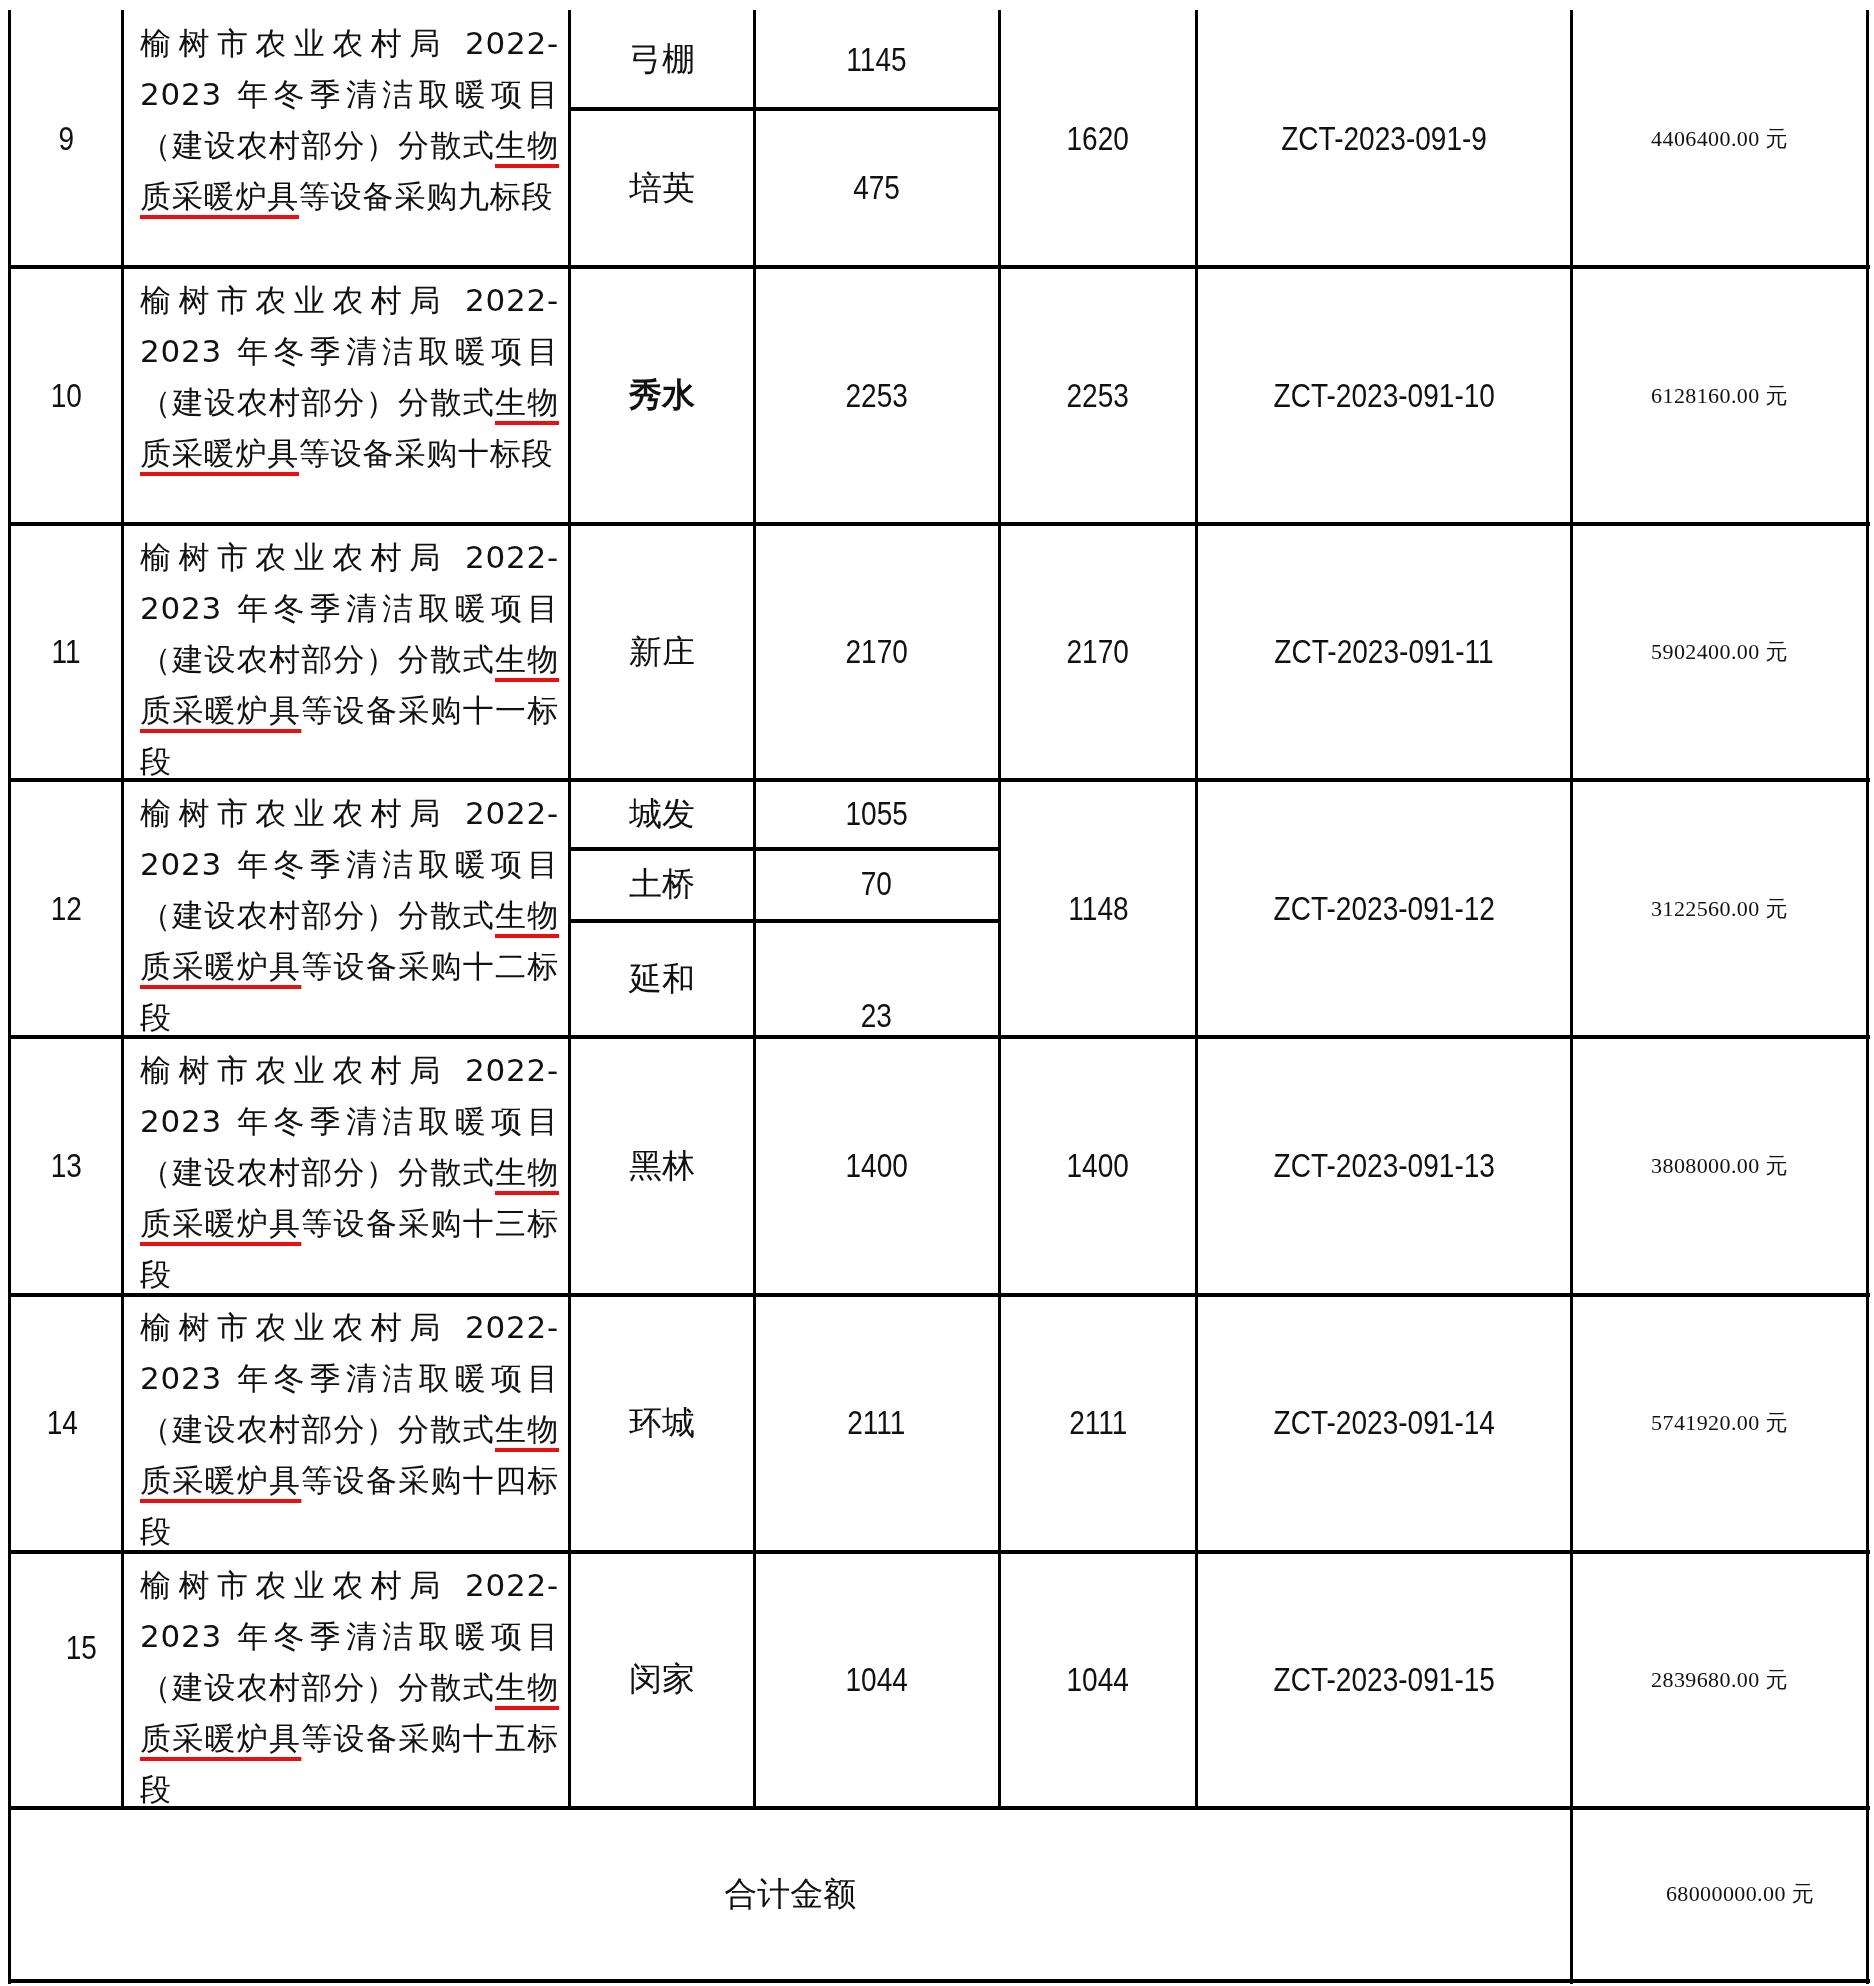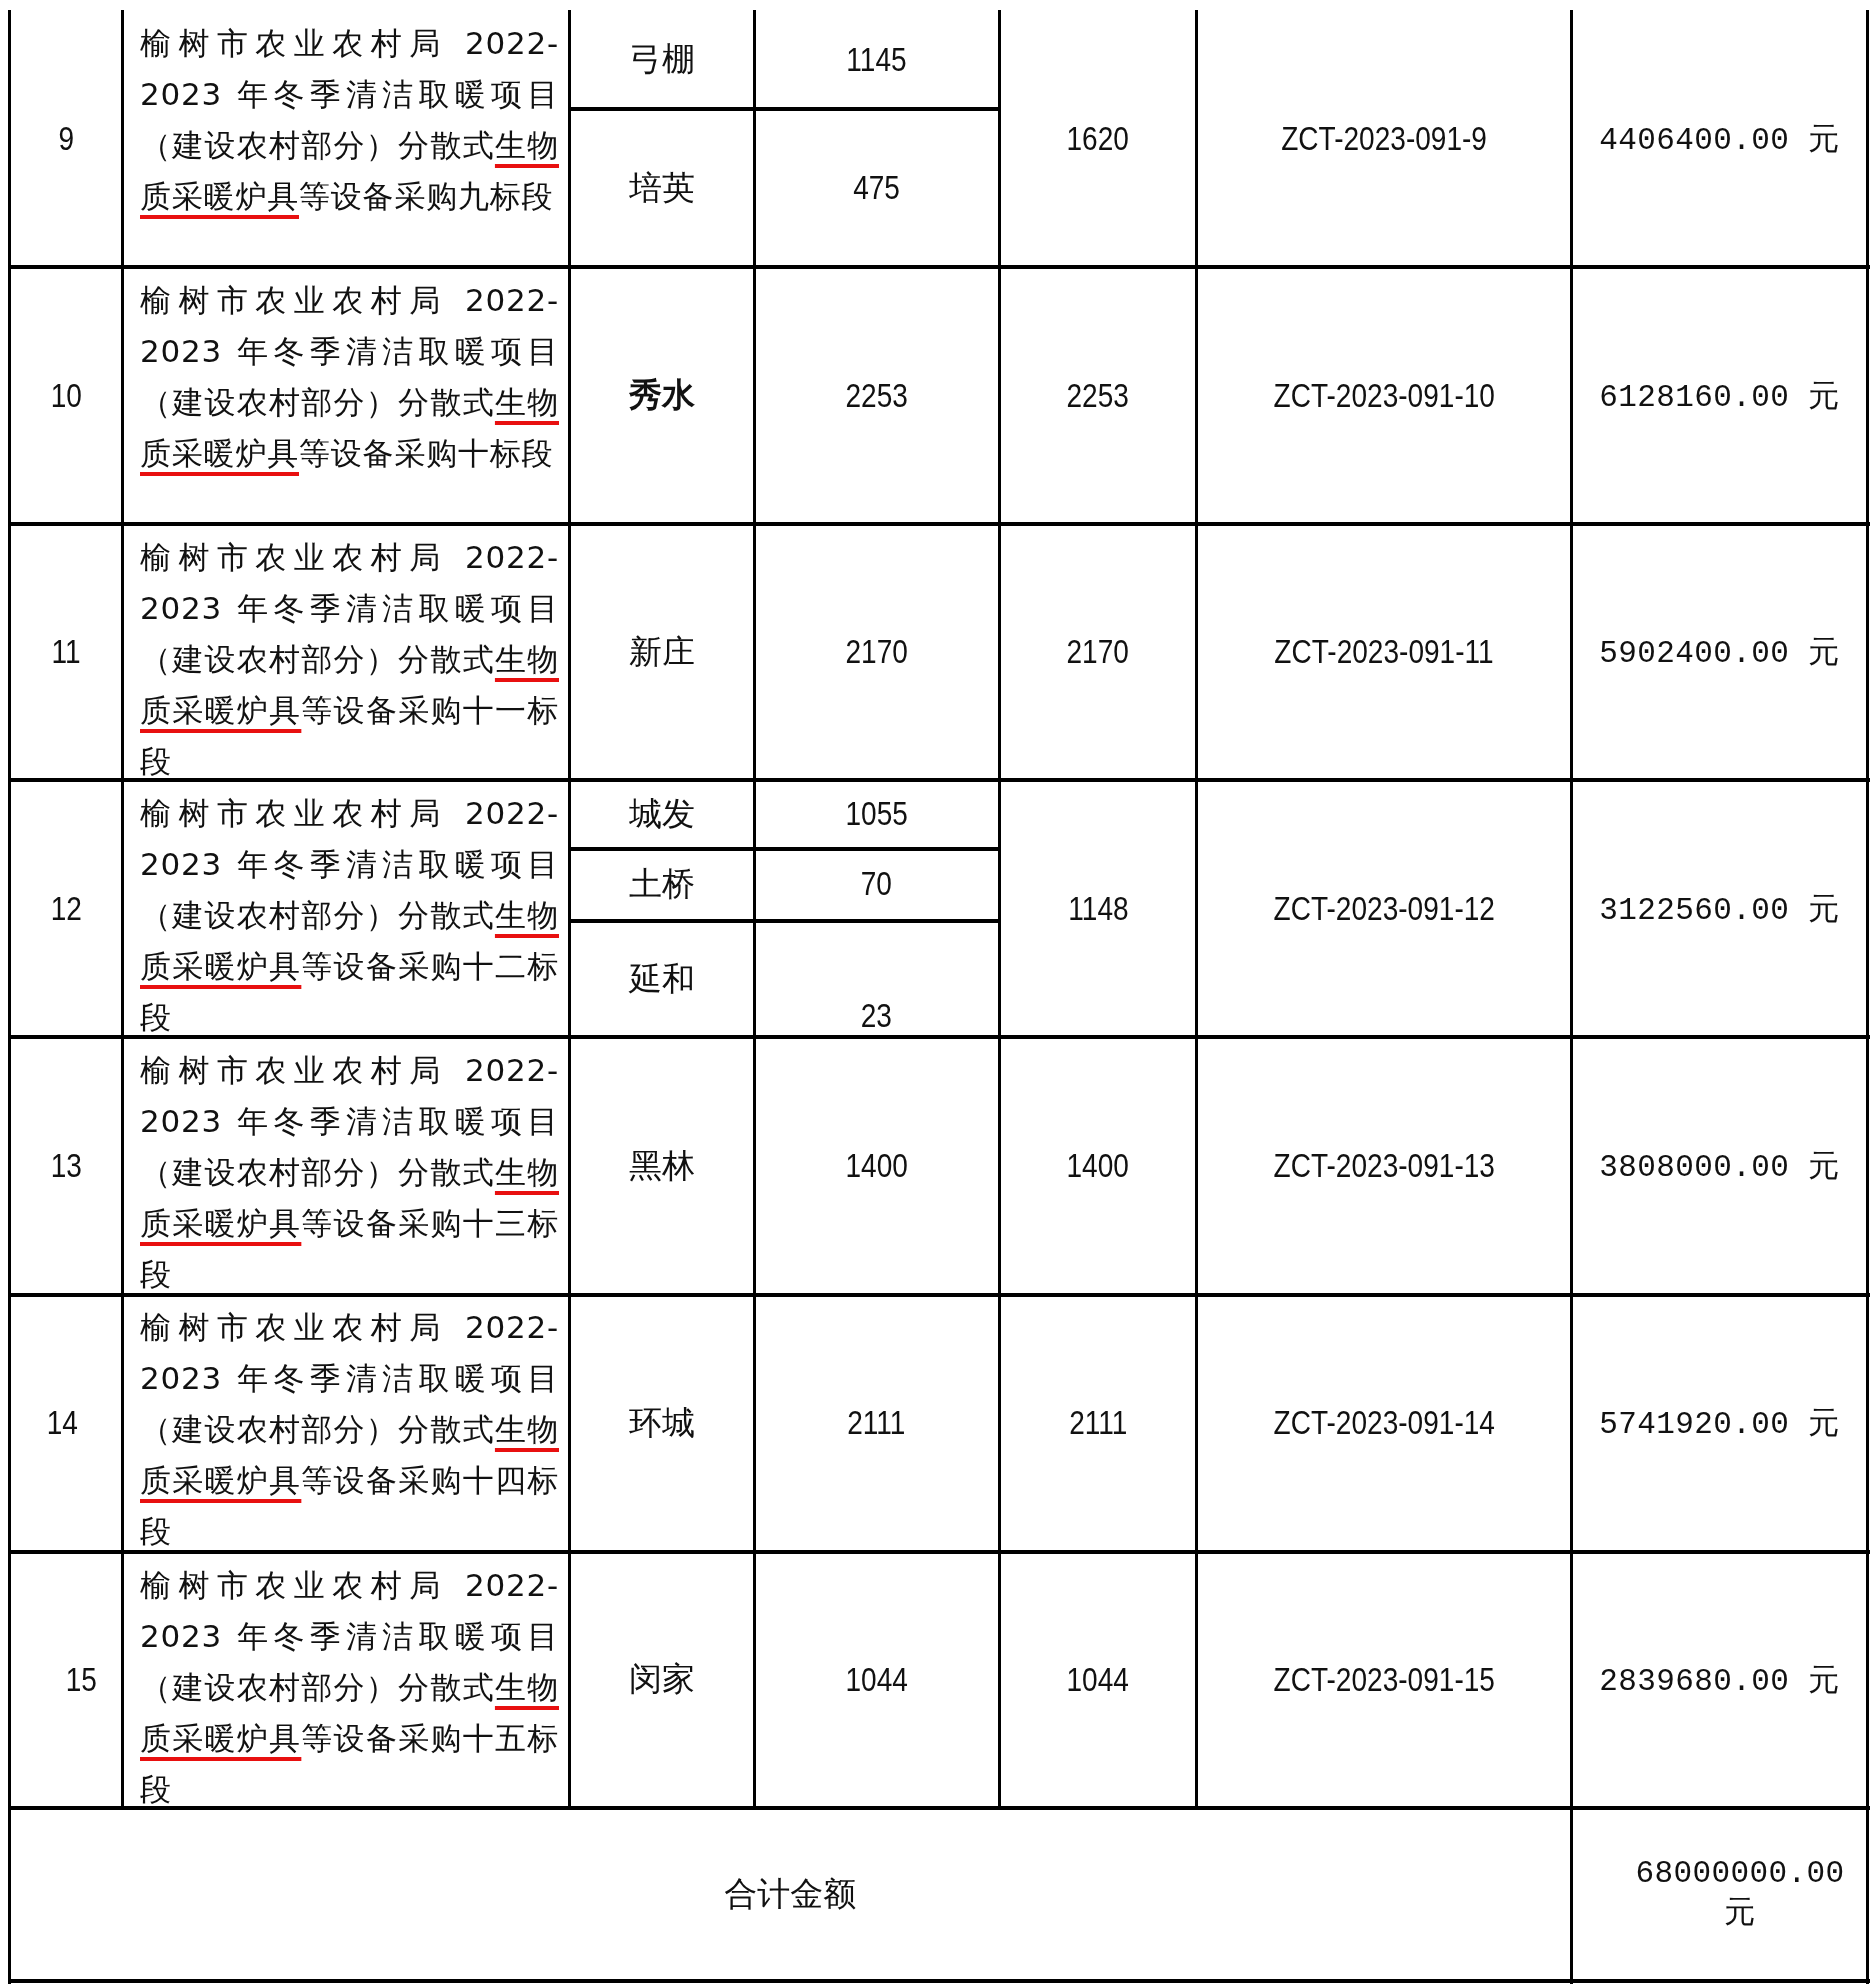--- a/index.html
+++ b/index.html
@@ -9,21 +9,21 @@
   .hline, .vline { position: absolute; background: #000; }
   .hline { height: 3.9px; }
   .vline { width: 3.1px; }
   .cell { position: absolute; display: flex; align-items: center; justify-content: center;
           text-align: center; font-size: 33px; box-sizing: border-box; }
   .num-text { font-family: "Liberation Sans", sans-serif; font-size: 33px; transform: scaleX(0.85); }
   .name-cell { position: absolute; box-sizing: border-box; padding: 7.8px 11px 0 17px;
                font-size: 31px; line-height: 51px; text-align: justify; letter-spacing: 0.8px; }
   .name-cell .ul { text-decoration: underline; text-decoration-color: #e81010;
                    text-decoration-thickness: 3.9px; text-underline-offset: 7.8px; }
-  .amount { font-family: Liberation Mono, monospace; font-size: 31px; letter-spacing: 0.4px; }
+  .amount { font-family: Liberation Serif, serif; font-size: 22px; letter-spacing: 0.4px; text-align: right; }
 </style>
 </head>
 <body>
 
 <div class="page">
 
   <div>
     <div class="cell" style="left:9.3px;top:10px;width:114px;height:257px;">
         <span class="num-text">9</span>
       </div>
@@ -167,21 +167,21 @@
       </div>
     <div class="cell" style="left:1197px;top:1294px;width:374px;height:258px;">
         <span class="num-text">ZCT-2023-091-14</span>
       </div>
     <div class="cell" style="left:1571px;top:1294px;width:297px;height:258px;">
         <span class="amount">5741920.00 元</span>
       </div>
   </div>
 
   <div>
-    <div class="cell" style="left:9.3px;top:1552px;width:114px;height:255px;padding-left:30px;">
+    <div class="cell" style="left:9.3px;top:1520px;width:114px;height:255px;padding-left:30px;">
         <span class="num-text">15</span>
       </div>
     <div class="name-cell" style="left:123px;top:1552px;width:447px;height:255px;"><span>榆树市农业农村局 2022-2023 年冬季清洁取暖项目（建设农村部分）分散式</span><span class="ul">生物质采暖炉具</span><span>等设备采购十五标段</span></div>
     <div class="cell" style="left:570px;top:1552px;width:184px;height:255px;">
         <span>闵家</span>
       </div>
     <div class="cell" style="left:754px;top:1552px;width:245px;height:255px;">
         <span class="num-text">1044</span>
       </div>
     <div class="cell" style="left:999px;top:1552px;width:198px;height:255px;">

